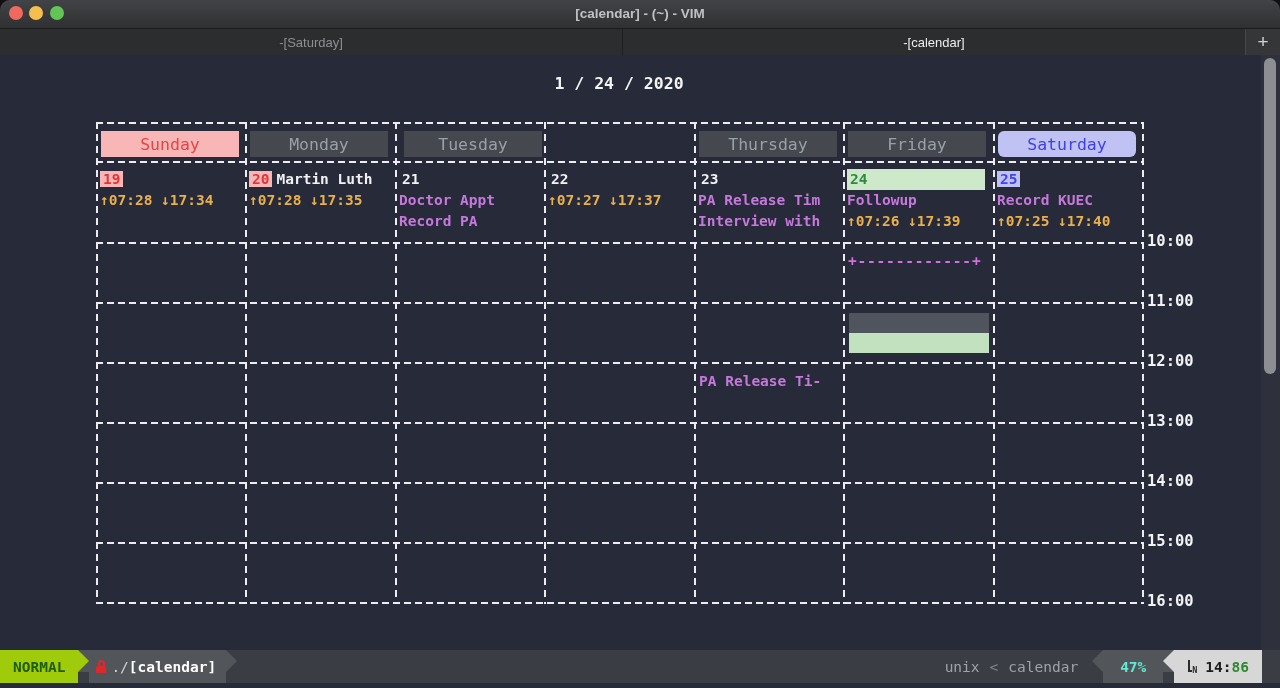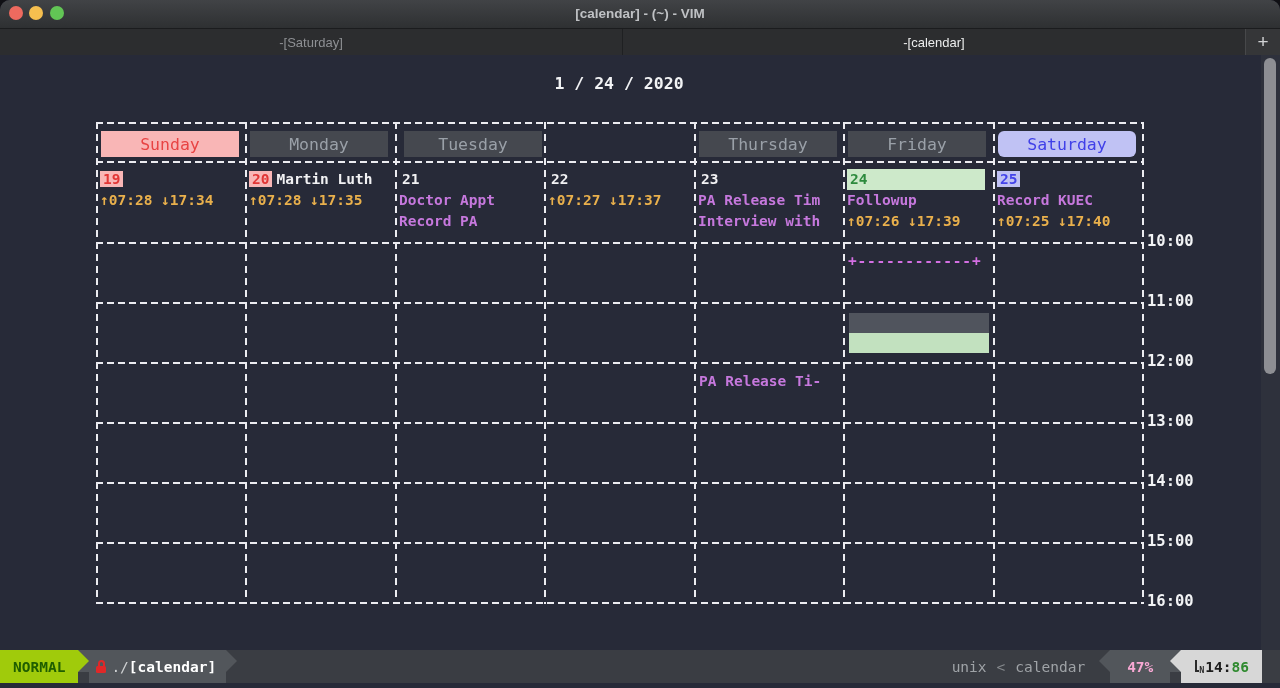--- a/index.html
+++ b/index.html
@@ -86,23 +86,23 @@
   .ar1{border-left:11px solid #a0cb0b;background:#52565b;}
   .seg-file{background:#52565b;gap:7px;padding:0 10px 0 7px;}
   .ar2{border-left:11px solid #52565b;}
   .path-prefix{color:#cfd1d3;}
   .file-name{color:#ffffff;font-weight:700;}
   .sb-spacer{flex:1;}
   .fmt{color:#9fa3a7;}
   .thin-sep{color:#84888c;margin:0 10px;font-weight:400;}
   .ctx{color:#9fa3a7;margin-right:14px;}
   .ar3{border-right:11px solid #52565b;}
-  .seg-pct{background:#52565b;color:#f9a8d4;font-weight:700;padding:12px 17px;}
+  .seg-pct{background:#52565b;color:#5eead4;font-weight:700;padding:12px 17px;}
   .ar4{border-right:11px solid #d7d7d7;background:#52565b;}
-  .seg-pos{background:#d7d7d7;color:#1c1c1c;font-weight:700;padding:16px 13px;}
+  .seg-pos{background:#d7d7d7;color:#1c1c1c;font-weight:700;gap:7px;padding:16px 13px;}
   .pos-col{color:#2f8a2f;}
   .end-spacer{width:18px;background:#3a3d43;}
 
   
   .lock-icon{position:relative;width:10px;height:13px;display:inline-block;}
   .lock-icon::before{content:"";position:absolute;top:0;left:1.5px;width:7px;height:8px;
     border:2px solid #e02828;border-bottom:none;border-radius:4px 4px 0 0;box-sizing:border-box;}
   .lock-icon::after{content:"";position:absolute;bottom:0;left:0;width:10px;height:7px;
     background:#e02828;border-radius:1.5px;}
 

